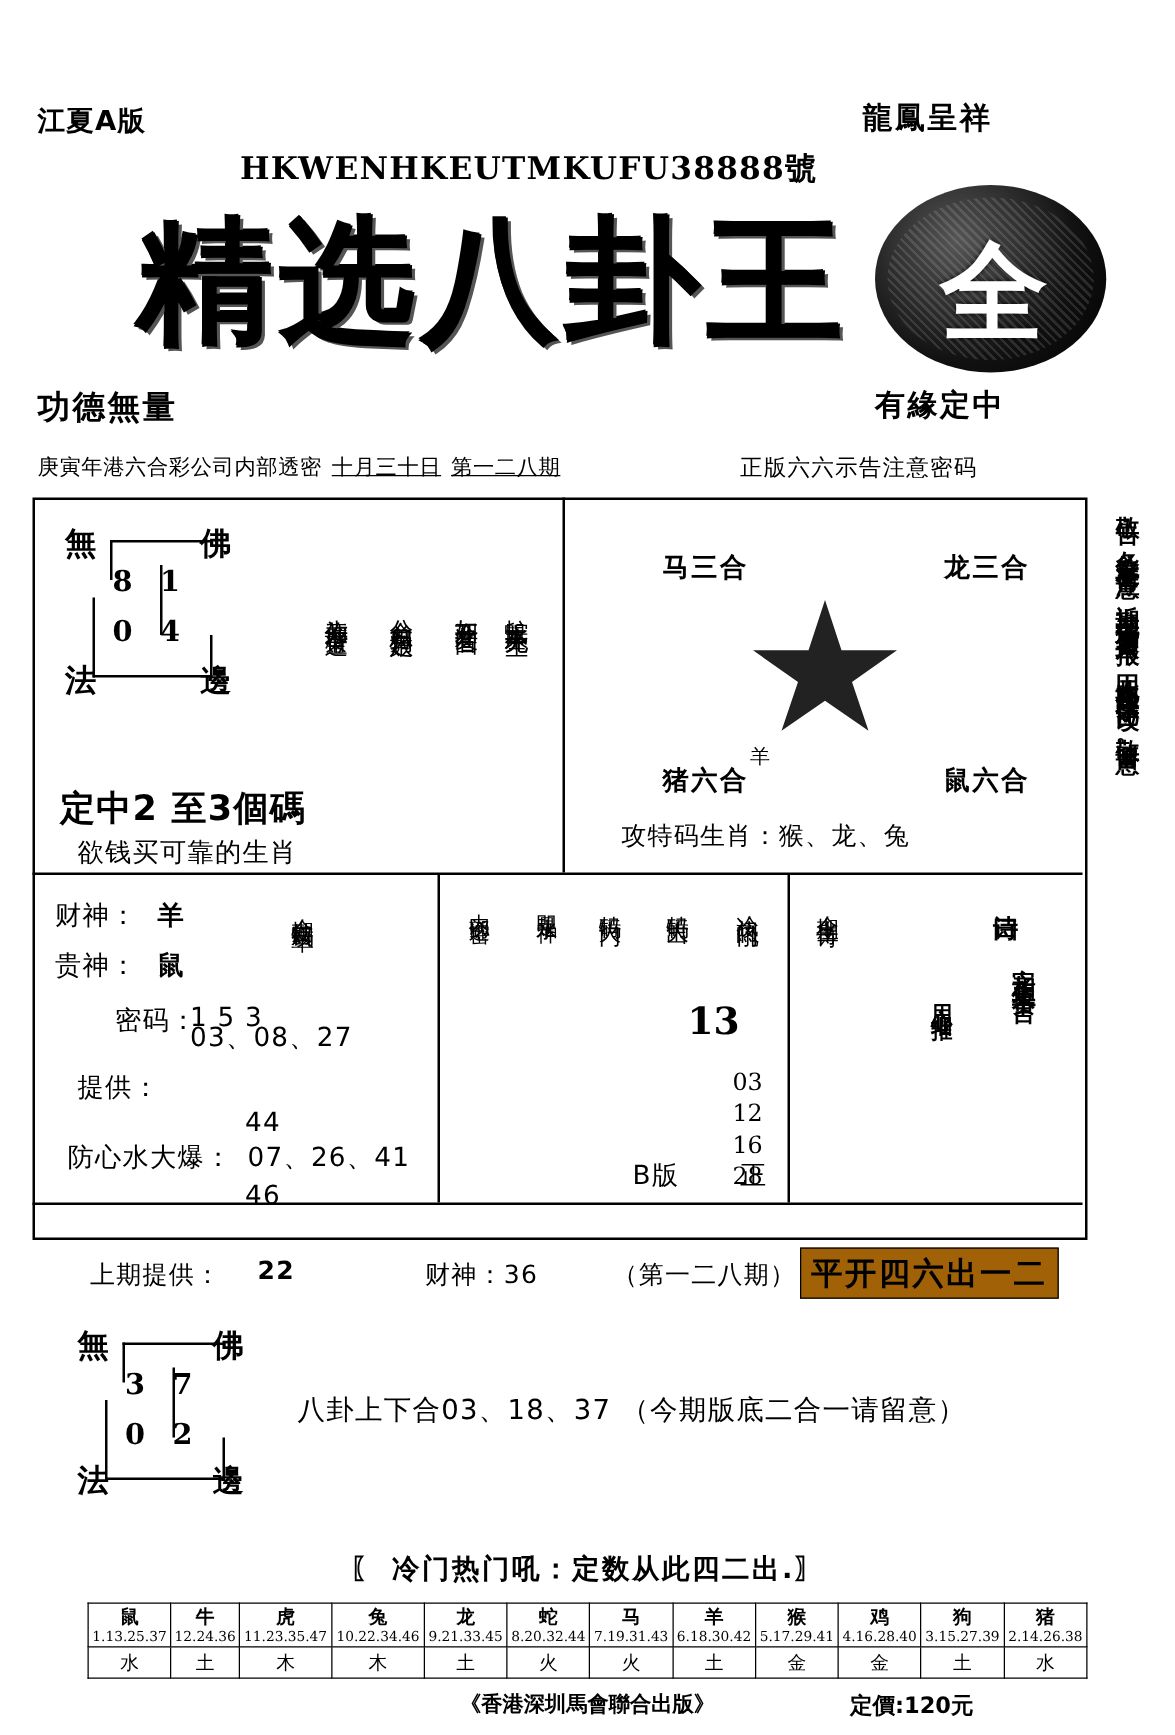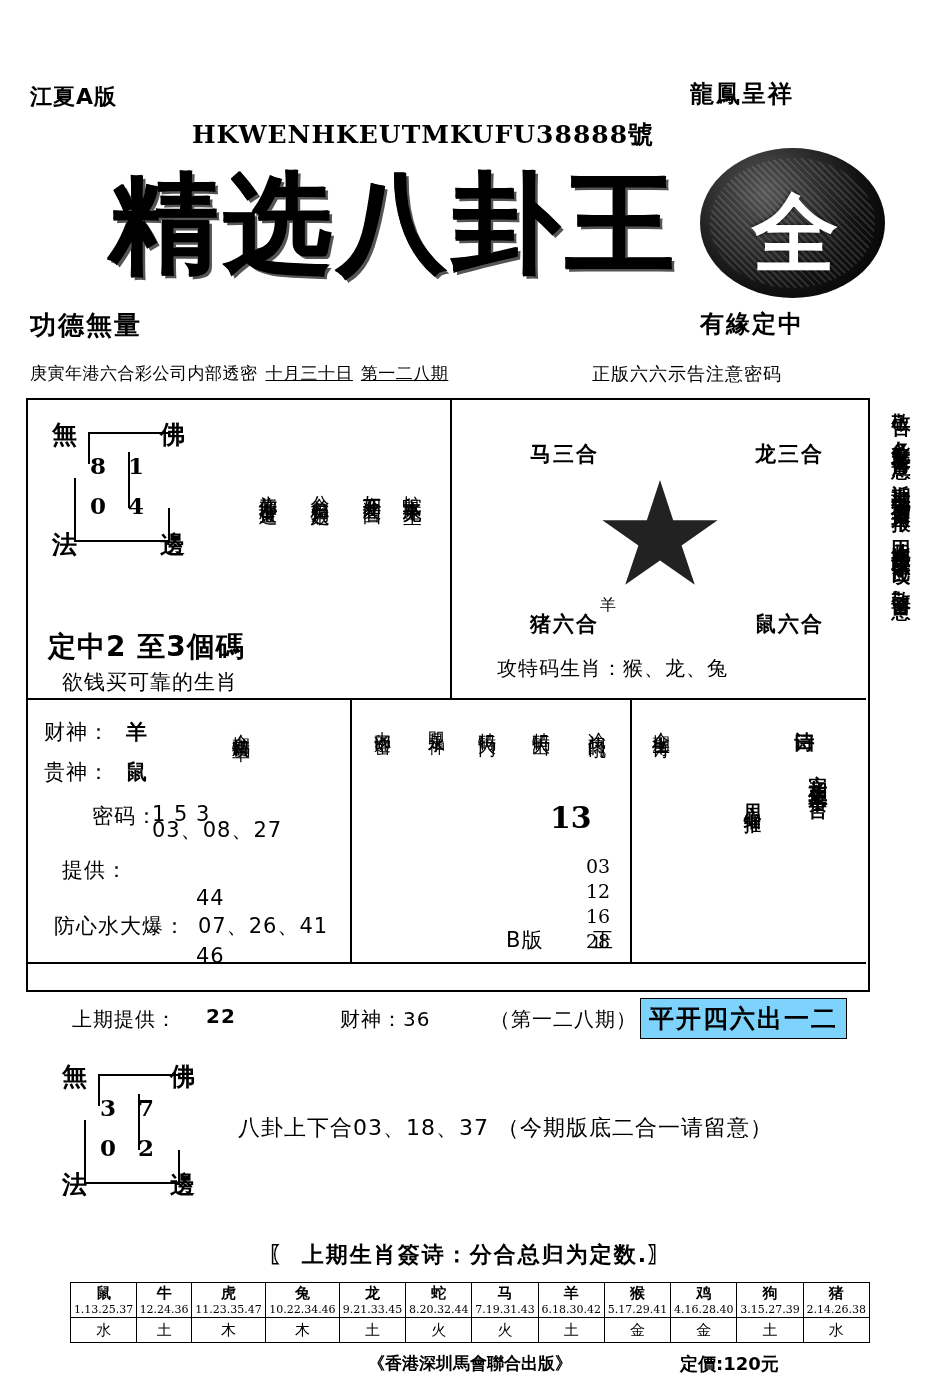--- a/index.html
+++ b/index.html
@@ -10,21 +10,21 @@
   }
   .page{position:relative;width:940px;height:1388px;}
 
   
   .edition{position:absolute;left:30px;top:82px;font-size:22px;font-weight:bold;letter-spacing:1px;}
   .luck{position:absolute;left:690px;top:78px;font-size:24px;font-weight:bold;letter-spacing:2px;}
   .serial{position:absolute;left:192px;top:118px;font-size:25px;font-weight:bold;letter-spacing:1px;
           font-family:"DejaVu Serif","Liberation Serif",serif;}
   .bigtitle{position:absolute;left:110px;top:160px;width:600px;height:130px;
             font-size:108px;font-weight:bold;letter-spacing:6px;line-height:130px;
-            font-family:Liberation Serif, serif;
+            font-family:Liberation Sans, sans-serif;
             -webkit-text-stroke:1px #000;
             text-shadow:3px 3px 0 #555, -1px -1px 0 #000;}
   .stamp{position:absolute;left:700px;top:148px;width:185px;height:150px;border-radius:50%;
          background:radial-gradient(circle at 35% 30%, #555 0%, #111 60%, #000 100%);
          overflow:hidden;}
   .stamp:after{content:"";position:absolute;inset:10px;border-radius:50%;
          background:repeating-linear-gradient(45deg,rgba(255,255,255,.12) 0 2px,transparent 2px 5px);}
   .stamp .g{position:absolute;left:52px;top:28px;color:#fff;font-size:86px;font-weight:bold;
          font-family:"DejaVu Sans","Liberation Sans",sans-serif;text-shadow:0 0 4px #000;}
   .merit{position:absolute;left:30px;top:308px;font-size:26px;font-weight:bold;letter-spacing:2px;}
@@ -65,21 +65,21 @@
 
   
   .lbl{position:absolute;font-size:21px;letter-spacing:1px;}
   .lblb{position:absolute;font-size:21px;font-weight:bold;letter-spacing:1px;}
 
   .poem{position:absolute;writing-mode:vertical-rl;text-orientation:upright;
         font-size:20px;letter-spacing:4px;font-weight:bold;}
 
   
   .prevline{position:absolute;font-size:20px;letter-spacing:1px;margin-top:16px;}
-  .highlight{position:absolute;left:640px;top:998px;background:#7dd3fc;
+  .highlight{position:absolute;left:640px;top:998px;background:#a16207;
              padding:3px 8px;font-size:25px;font-weight:bold;letter-spacing:2px;border:1px solid #000;}
 
   .bagua2lbl{position:absolute;left:238px;top:1113px;font-size:22px;letter-spacing:1px;}
   .sigline{position:absolute;left:0;top:1240px;width:940px;text-align:center;
            font-size:22px;font-weight:bold;letter-spacing:2px;}
 
   
   table.z{position:absolute;left:70px;top:1282px;width:800px;border-collapse:collapse;}
   table.z td{border:1px solid #000;text-align:center;padding:1px 0;}
   table.z .name{font-size:15px;font-weight:bold;}
@@ -205,21 +205,21 @@
     <span class="num" style="left:138px;top:1134px;">2</span>
     <span class="seg" style="left:98px;top:1074px;width:82px;height:2px;"></span>
     <span class="seg" style="left:98px;top:1074px;width:2px;height:32px;"></span>
     <span class="seg" style="left:138px;top:1094px;width:2px;height:56px;"></span>
     <span class="seg" style="left:84px;top:1120px;width:2px;height:64px;"></span>
     <span class="seg" style="left:84px;top:1182px;width:96px;height:2px;"></span>
     <span class="seg" style="left:178px;top:1150px;width:2px;height:34px;"></span>
   </div>
   <div class="bagua2lbl">八卦上下合03、18、37  （今期版底二合一请留意）</div>
 
-  <div class="sigline">〖 上期生肖簽诗：分合总归为定数.〗</div>
+  <div class="sigline">〖 冷门热门吼：定数从此四二出.〗</div>
 
   <table class="z">
     <tbody>
         <tr>
       <td>
         <div class="name">鼠</div>
         <div class="nums">1.13.25.37</div>
       </td>
       <td>
         <div class="name">牛</div>

